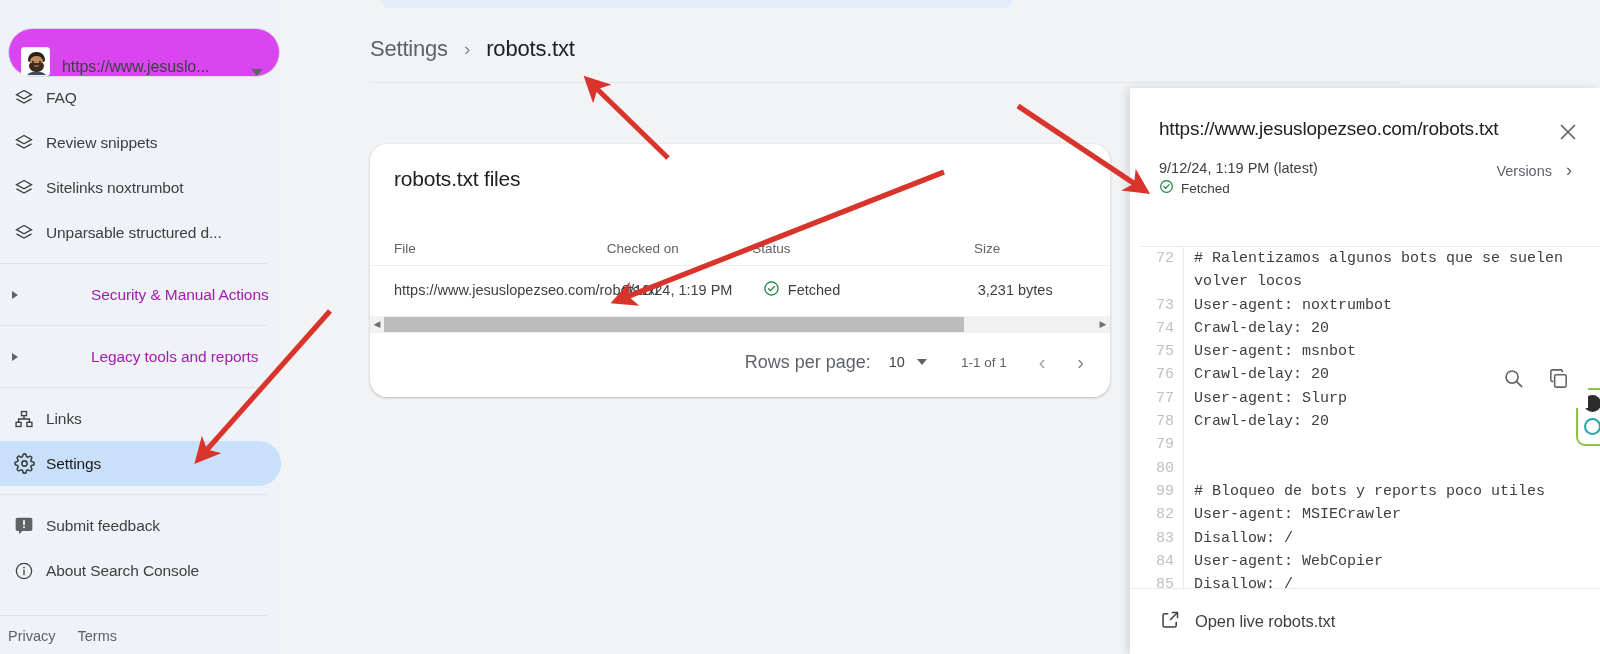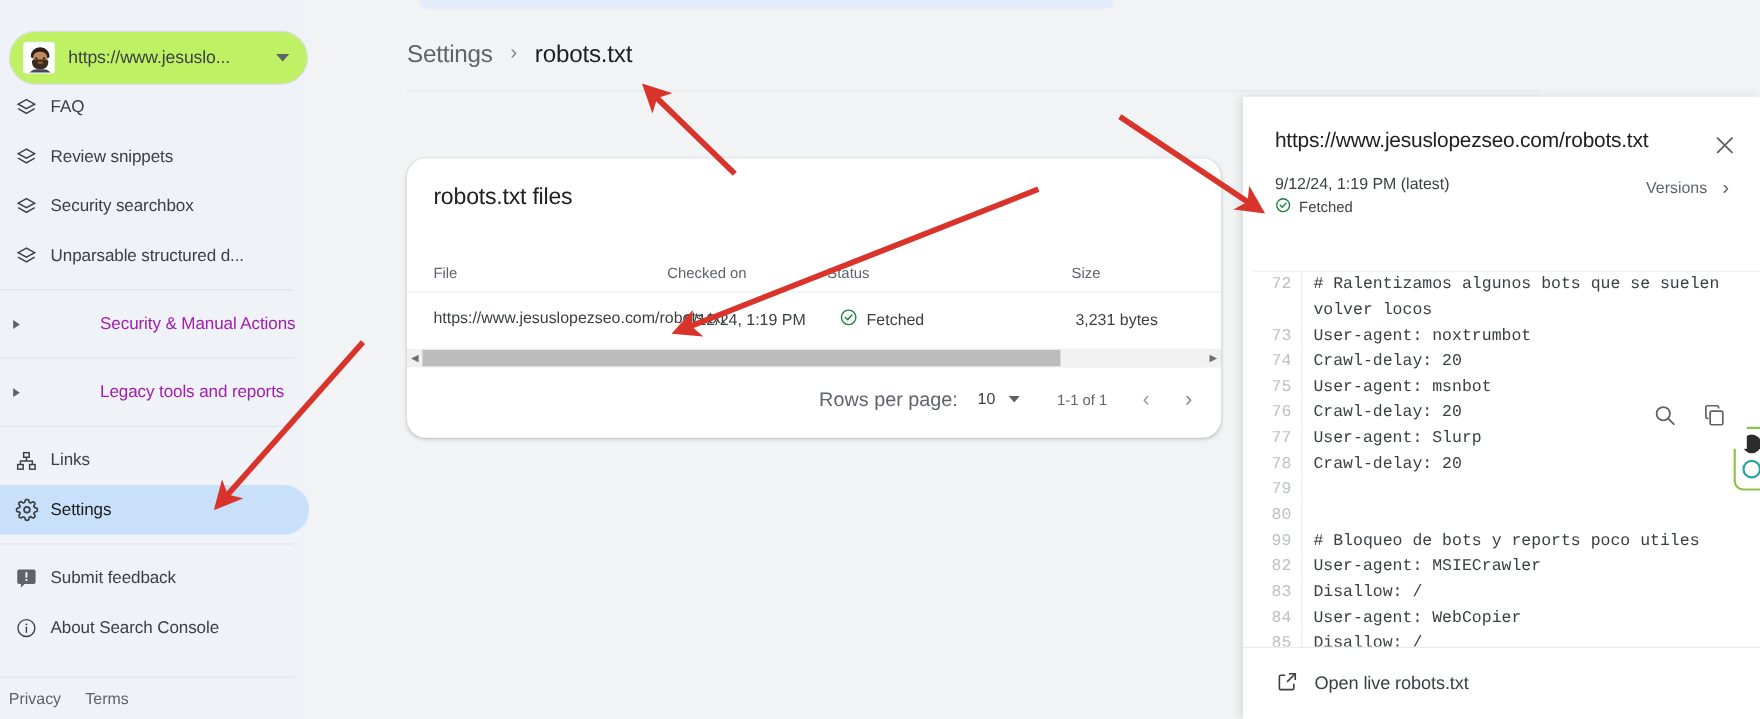--- a/index.html
+++ b/index.html
@@ -13,22 +13,22 @@
 
   
   .sidebar {
     position: absolute; left: 0; top: 0; width: 281px; height: 654px;
     background: #eff2f7;
   }
   .prop-selector {
     position: absolute; left: 8px; top: 28px;
     width: 272px; height: 49px;
     border: 1px solid #dadce0; border-radius: 26px;
-    background: #bef264;
-    display: flex; align-items: center; padding: 0 10px 0 12px;
+    background: #d946ef;
+    display: flex; align-items: flex-end; padding: 0 10px 0 12px;
     cursor: pointer;
   }
   .avatar {
     width: 29px; height: 29px; border-radius: 3px; flex: 0 0 auto;
     background: #ffffff; border: 1px solid #f0f0f0;
     position: relative; overflow: hidden;
   }
   .av-hair { position:absolute; left:6px; top:4px; width:17px; height:10px; background:#2b2118; border-radius:8px 8px 2px 2px; }
   .av-face { position:absolute; left:8px; top:8px; width:13px; height:15px; background:#c0895e; border-radius:6px 6px 7px 7px; }
   .av-beard { position:absolute; left:7px; top:15px; width:15px; height:9px; background:#3b2c1f; border-radius:3px 3px 8px 8px; }
@@ -239,21 +239,21 @@
         <span class="lbl">Review snippets</span>
       </div>
 
       <div class="nav-item">
         <span class="ico">
           <svg width="20" height="20" viewBox="0 0 24 24" fill="none" stroke="currentColor" stroke-width="1.6">
               <path d="M12 3 3 8l9 5 9-5-9-5z"></path>
               <path d="M3 13l9 5 9-5"></path>
             </svg>
         </span>
-        <span class="lbl">Security searchbox</span>
+        <span class="lbl">Sitelinks noxtrumbot</span>
       </div>
 
       <div class="nav-item">
         <span class="ico">
           <svg width="20" height="20" viewBox="0 0 24 24" fill="none" stroke="currentColor" stroke-width="1.6">
               <path d="M12 3 3 8l9 5 9-5-9-5z"></path>
               <path d="M3 13l9 5 9-5"></path>
             </svg>
         </span>
         <span class="lbl">Unparsable structured d...</span>

